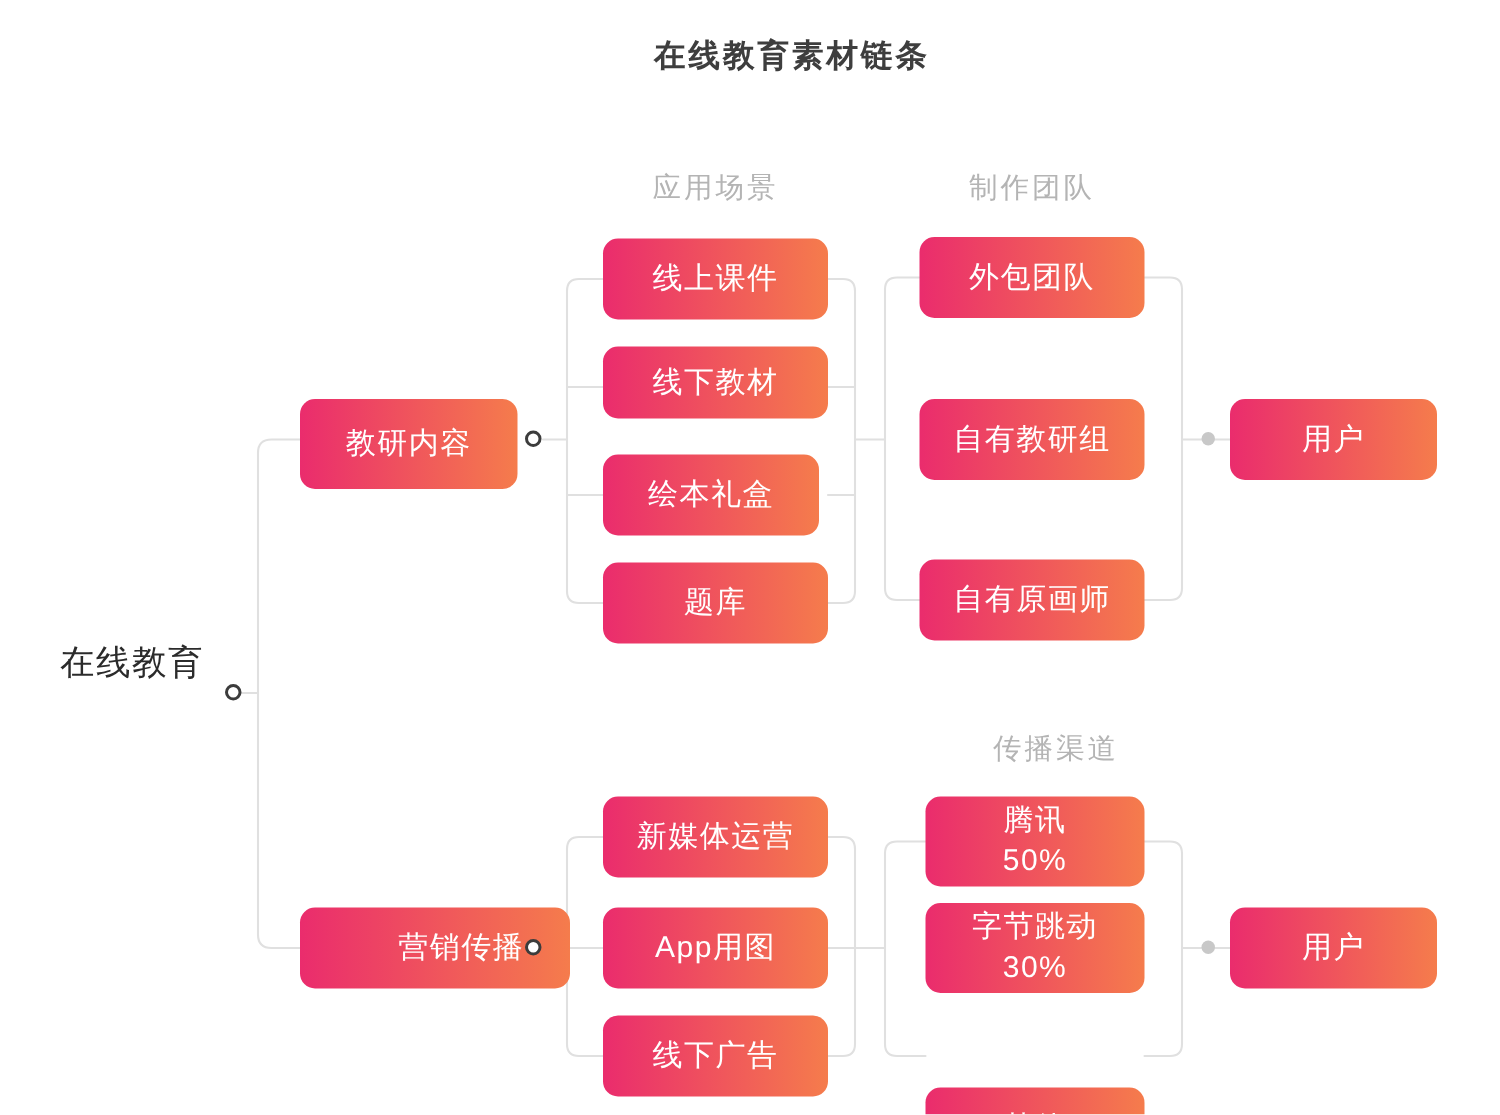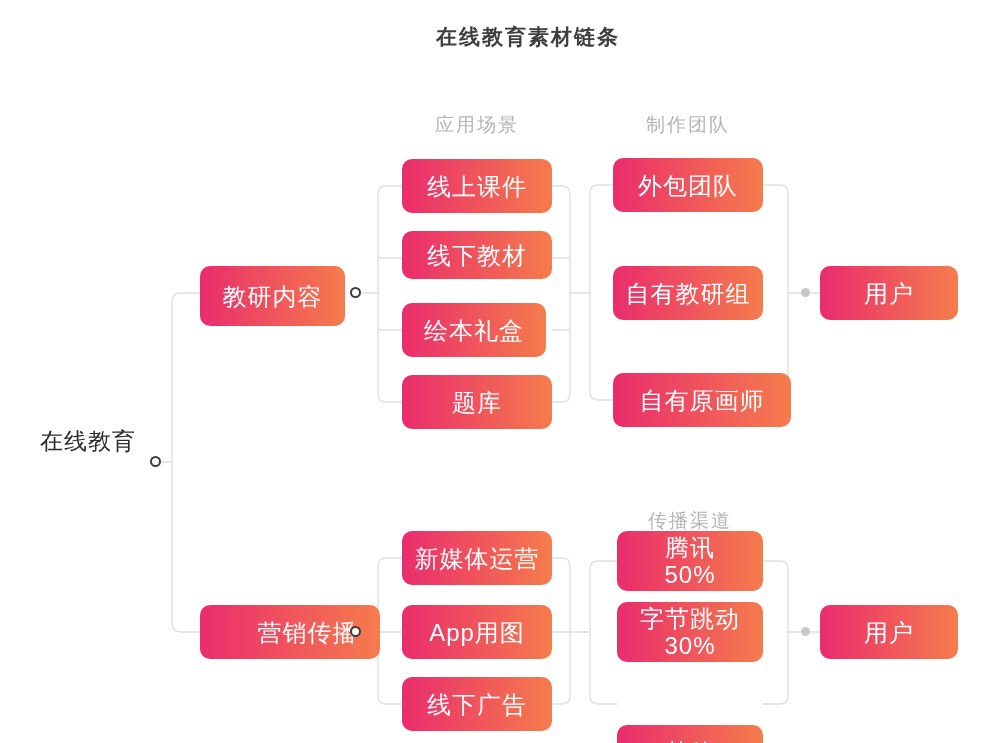--- a/index.html
+++ b/index.html
@@ -3,21 +3,21 @@
 <meta charset="utf-8">
 <style>
   html,body{margin:0;padding:0;background:#ffffff;}
   body{width:1000px;height:743px;font-family:"Liberation Sans","DejaVu Sans",sans-serif;}
   .canvas{position:relative;width:1000px;height:743px;overflow:hidden;background:#ffffff;}
   .wires{position:absolute;left:0;top:0;width:1000px;height:743px;}
   .title{position:absolute;left:0;top:23px;width:100%;text-align:center;
          font-size:21px;font-weight:bold;color:#3e3e3e;letter-spacing:2px;padding-left:28px;}
   .root-label{position:absolute;left:40px;top:426px;font-size:23px;color:#2b2b2b;letter-spacing:1px;}
   .node{position:absolute;display:flex;flex-direction:column;align-items:center;justify-content:center;
-        color:#ffffff;font-size:24px;letter-spacing:1px;border-radius:10px;
+        color:#ffffff;font-size:20px;letter-spacing:1px;border-radius:10px;
         background:linear-gradient(90deg,#ea2c6d 0%,#f57c4c 100%);
         cursor:default;line-height:27px;}
   .col-label{position:absolute;text-align:center;font-size:19px;color:#b4b4b4;letter-spacing:2px;}
   .handle{position:absolute;width:7px;height:7px;border:2px solid #3c3c3c;border-radius:50%;background:#fff;}
   .dot{position:absolute;width:9px;height:9px;border-radius:50%;background:#c8c8c8;}
 </style>
 </head>
 <body>
 
 <div class="canvas">
@@ -76,21 +76,21 @@
   </div>
 
   <div class="col-label" style="left:613px;top:112px;width:150px;">制作团队</div>
 
   <div class="node" style="left:613px;top:158px;width:150px;height:54px;">
     <span>外包团队</span>
   </div>
   <div class="node" style="left:613px;top:266px;width:150px;height:54px;">
     <span>自有教研组</span>
   </div>
-  <div class="node" style="left:613px;top:373px;width:178px;height:54px;">
+  <div class="node" style="left:613px;top:373px;width:150px;height:54px;">
     <span>自有原画师</span>
   </div>
 
   <div class="dot" style="left:801px;top:288px;"></div>
   <div class="node" style="left:820px;top:266px;width:138px;height:54px;">
     <span>用户</span>
   </div>
 
   <div class="node" style="left:200px;top:605px;width:145px;height:54px;padding-left:35px;">
     <span>营销传播</span>
@@ -100,21 +100,21 @@
   <div class="node" style="left:402px;top:531px;width:150px;height:54px;">
     <span>新媒体运营</span>
   </div>
   <div class="node" style="left:402px;top:677px;width:150px;height:54px;">
     <span>线下广告</span>
   </div>
   <div class="node" style="left:402px;top:605px;width:150px;height:54px;">
     <span>App用图</span>
   </div>
 
-  <div class="col-label" style="left:617px;top:486px;width:146px;margin-top:22px;">传播渠道</div>
+  <div class="col-label" style="left:631px;top:486px;width:146px;">传播渠道</div>
 
   <div class="node" style="left:617px;top:531px;width:146px;height:60px;">
     <span>腾讯</span>
     <span>50%</span>
   </div>
   <div class="node" style="left:617px;top:602px;width:146px;height:60px;">
     <span>字节跳动</span>
     <span>30%</span>
   </div>
   <div class="node" style="left:617px;top:677px;width:146px;height:54px;margin-top:48px;">

